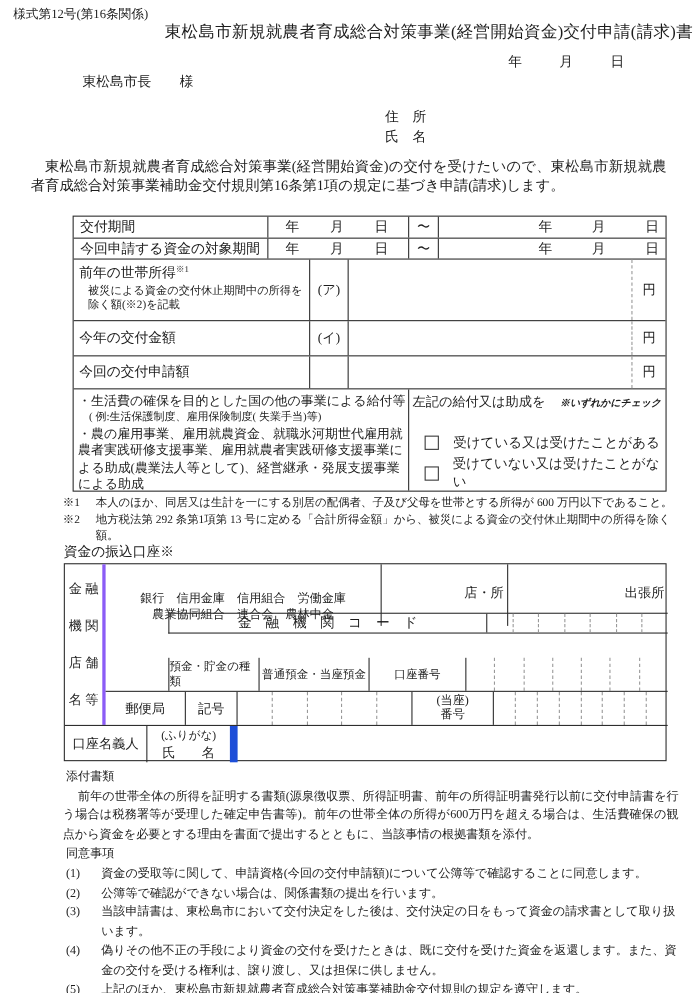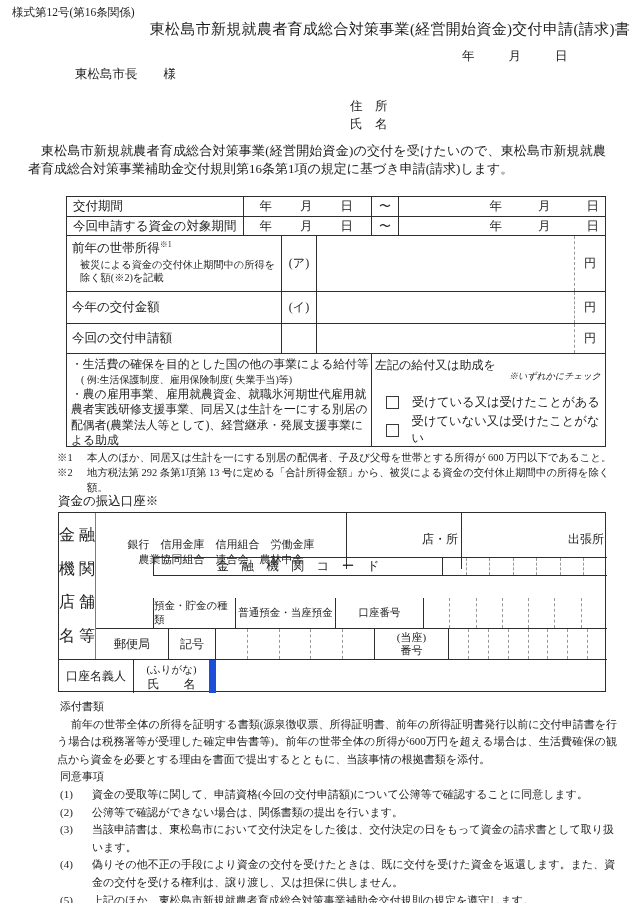--- a/index.html
+++ b/index.html
@@ -33,35 +33,35 @@
   .key{width:35px;justify-content:center;font-size:12px;}
   .digits{flex:1;display:flex;align-self:stretch;}
   .digit{flex:1;box-sizing:border-box;}
   .digit + .digit{border-left:1px dashed #999;}
   .unit{width:31px;justify-content:center;font-size:12px;border-left:1px dashed #999 !important;}
   .r-ben{height:93px;}
   .ben-left{width:304px;display:block;padding:3px 2px 0 4px;font-size:11.8px;line-height:15.5px;}
   .ben-left .sub{font-size:10px;padding-left:10px;line-height:14px;}
   .ben-right{flex:1;display:block;position:relative;font-size:12px;}
   .ben-head{position:absolute;left:3px;top:3px;}
-  .check-note{position:absolute;right:4px;top:16px;font-size:9px;font-style:italic;}
+  .check-note{position:absolute;right:4px;top:6px;font-size:9px;font-style:italic;font-weight:bold;}
   .opt{position:absolute;left:14px;display:flex;align-items:center;gap:13px;font-size:12.3px;}
   .opt1{top:40px;} .opt2{top:59px;}
   .cbox{display:inline-block;width:11px;height:11px;border:1px solid #3a3a3a;background:#fff;}
   
   .notes{left:57px;top:450px;width:556px;font-size:10.4px;line-height:15px;}
   .note{padding-left:30px;text-indent:-30px;}
   .note .mk{display:inline-block;width:30px;text-indent:0;}
   
   .bank-head{left:58px;top:493px;font-size:12.5px;}
   .btable{left:58px;top:512px;width:548px;height:180px;border:1px solid #2e2e2e;box-sizing:border-box;}
   .bcell{position:absolute;box-sizing:border-box;}
-  .b-side{left:0;top:0;width:37px;height:146px;border-right:1px solid #8b5cf6;
+  .b-side{left:0;top:0;width:37px;height:146px;border-right:3px solid #8b5cf6;
           display:flex;flex-direction:column;justify-content:space-around;align-items:center;
-          font-size:16px;padding:6px 0;}
+          font-size:12px;padding:6px 0;}
   .b-types{left:37px;top:0;width:250px;height:56px;display:flex;flex-direction:column;
            justify-content:flex-end;align-items:center;font-size:11px;line-height:14.5px;padding-bottom:3px;}
   .b-tensho{left:287px;top:0;width:115px;height:56px;border-left:1px solid #2e2e2e;
             font-size:12px;text-align:right;padding:18px 3px 0 0;}
   .b-shuccho{left:402px;top:0;width:146px;height:56px;border-left:1px solid #2e2e2e;
              font-size:12px;text-align:right;padding:18px 3px 0 0;}
   .b-rowB{left:94px;top:44px;width:454px;height:19px;border:1px solid #2e2e2e;border-right:none;display:flex;}
   .b-code-label{width:289px;border-right:1px solid #2e2e2e;display:flex;align-items:center;
                 justify-content:center;font-size:12.5px;box-sizing:border-box;}
   .b-rowC{left:94px;top:85px;width:454px;height:30px;display:flex;}
@@ -195,21 +195,21 @@
           <div class="digit"></div>
           <div class="digit"></div>
         </div>
       <div class="mcell unit">円</div>
     </div>
 
     <div class="mrow r-ben">
       <div class="mcell ben-left">
         <div>・生活費の確保を目的とした国の他の事業による給付等</div>
         <div class="sub">( 例:生活保護制度、雇用保険制度( 失業手当)等)</div>
-        <div>・農の雇用事業、雇用就農資金、就職氷河期世代雇用就農者実践研修支援事業、同居又は生計を一にする別居の配偶者(農業法人等として)、経営継承・発展支援事業による助成</div>
+        <div>・農の雇用事業、雇用就農資金、就職氷河期世代雇用就農者実践研修支援事業、雇用就農者実践研修支援事業による助成(農業法人等として)、経営継承・発展支援事業による助成</div>
       </div>
       <div class="mcell ben-right">
         <div class="ben-head">左記の給付又は助成を</div>
         <div class="check-note">※いずれかにチェック</div>
         <div class="opt opt1">
           <span class="cbox"></span>
           <span>受けている又は受けたことがある</span>
         </div>
         <div class="opt opt2">
           <span class="cbox"></span>

